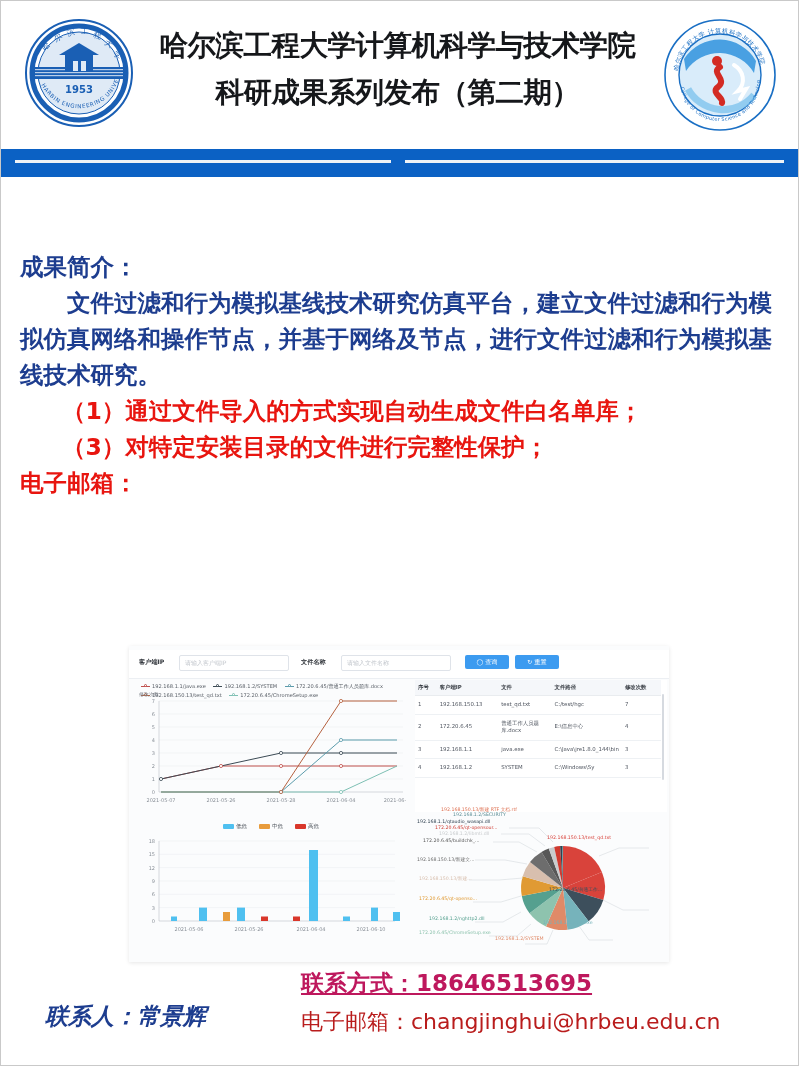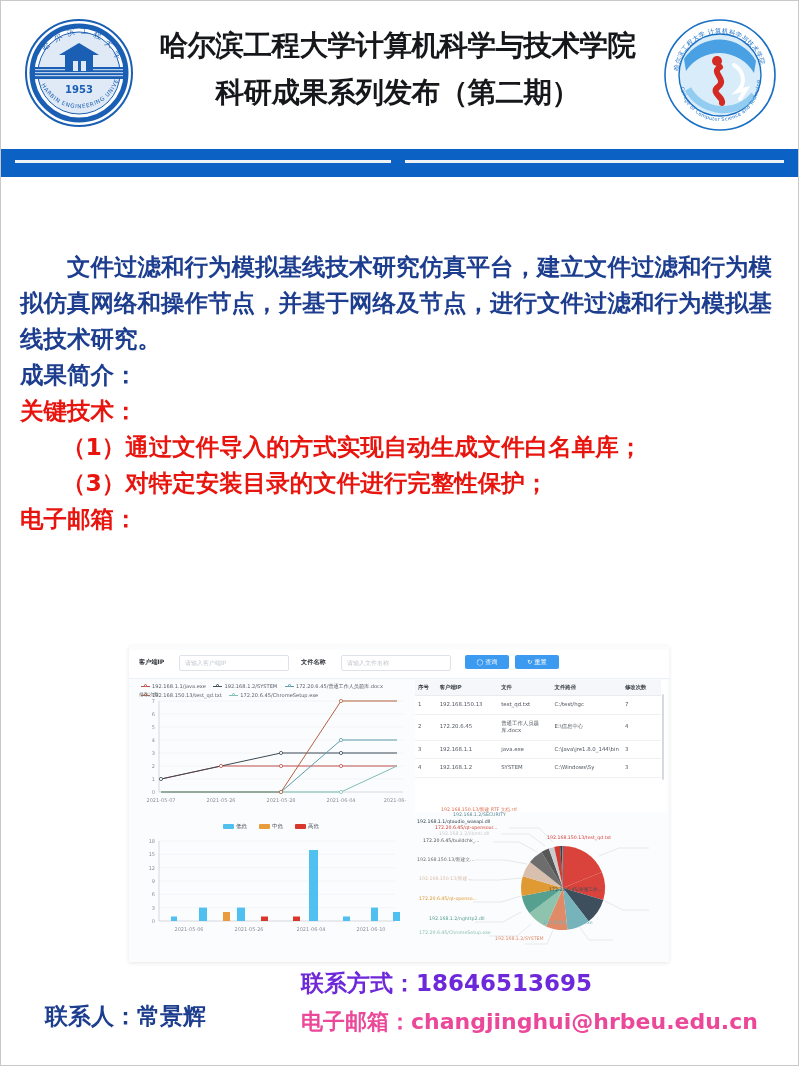--- a/index.html
+++ b/index.html
@@ -133,28 +133,30 @@
   .tscroll{position:absolute;right:3px;top:14px;width:2px;height:86px;background:#d6dae0;border-radius:2px;}
 
   
   .pielab{position:absolute;font-size:4.7px;font-family:"DejaVu Sans",sans-serif;white-space:nowrap;}
 
   
   .f-contact{
     position:absolute;left:44px;top:1000px;
     font-size:23px;font-weight:bold;color:#1d3d8f;
     font-family:"DejaVu Sans","Liberation Sans",sans-serif;
+    font-style:italic;
   }
   .f-right{position:absolute;left:300px;top:963px;}
   .f-phone{
-    font-size:23px;font-weight:bold;color:#6d28d9;line-height:39px;
-    font-family:"DejaVu Sans","Liberation Sans",sans-serif;
+    font-size:23px;font-weight:bold;color:#be185d;line-height:39px;
+    font-family:"DejaVu Sans","Liberation Sans",sans-serif;
+    text-decoration:underline;
   }
   .f-email{
-    font-size:22px;font-weight:bold;color:#ec4899;line-height:38px;
+    font-size:22px;font-weight:normal;color:#b91c1c;line-height:38px;
     font-family:"DejaVu Sans","Liberation Sans",sans-serif;
   }
 </style>
 </head>
 <body>
 
 <div class="page">
 
   <div class="header">
 
@@ -222,23 +224,22 @@
     </svg>
   </div>
 
   <div class="band">
     <div class="band-rule a"></div>
     <div class="band-rule b"></div>
   </div>
 
 
   <div class="body-text">
+    <div class="blue">成果简介：</div>
     <div class="blue ind">文件过滤和行为模拟基线技术研究仿真平台，建立文件过滤和行为模拟仿真网络和操作节点，并基于网络及节点，进行文件过滤和行为模拟基线技术研究。</div>
-    <div class="blue">成果简介：</div>
-    <div class="red">关键技术：</div>
     <div class="red ind2">（1）通过文件导入的方式实现自动生成文件白名单库；</div>
     <div class="red ind2">（3）对特定安装目录的文件进行完整性保护；</div>
     <div class="red">电子邮箱：</div>
   </div>
 
   <div class="shot">
     <div class="shot-inner">
 
       <div class="searchbar">
         <div class="sb-label" style="left:10px;">客户端IP</div>

